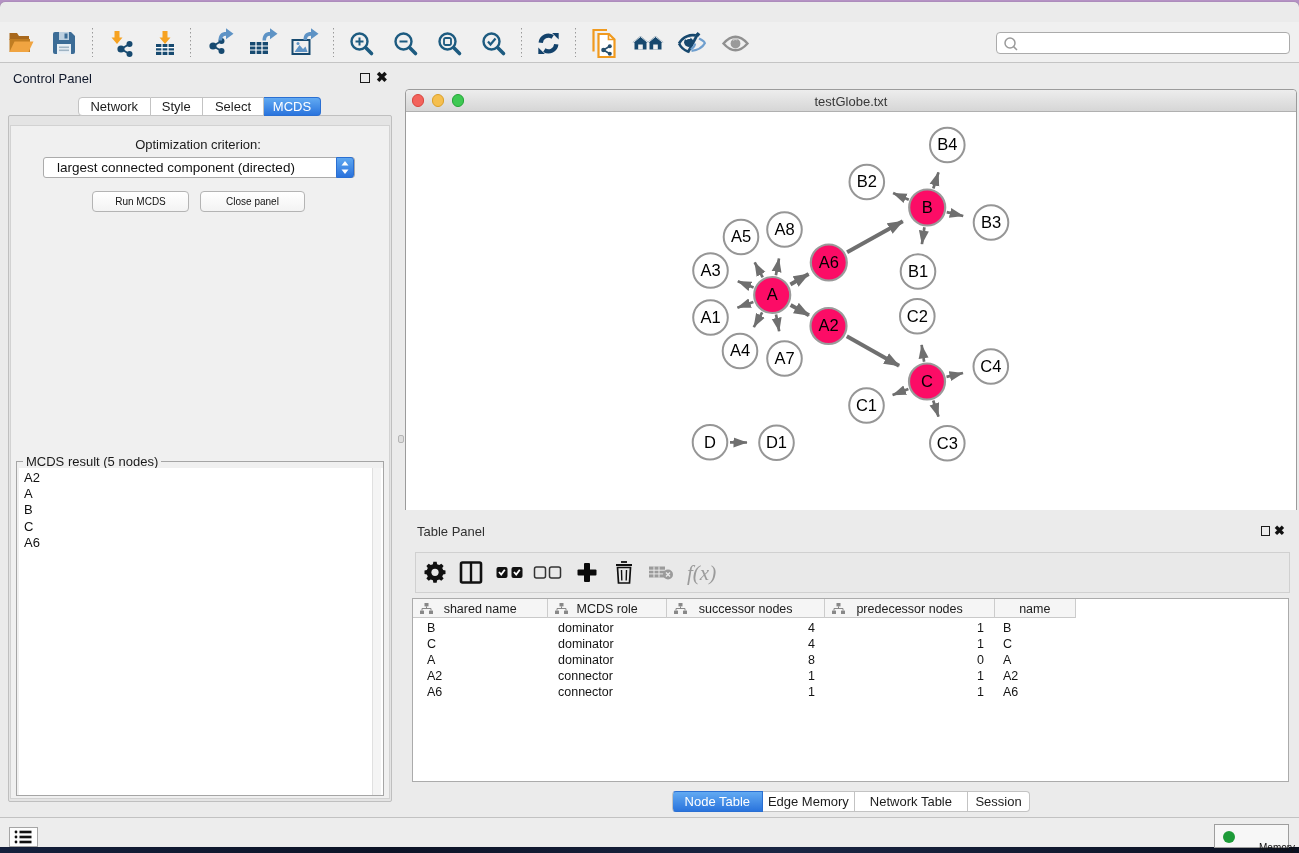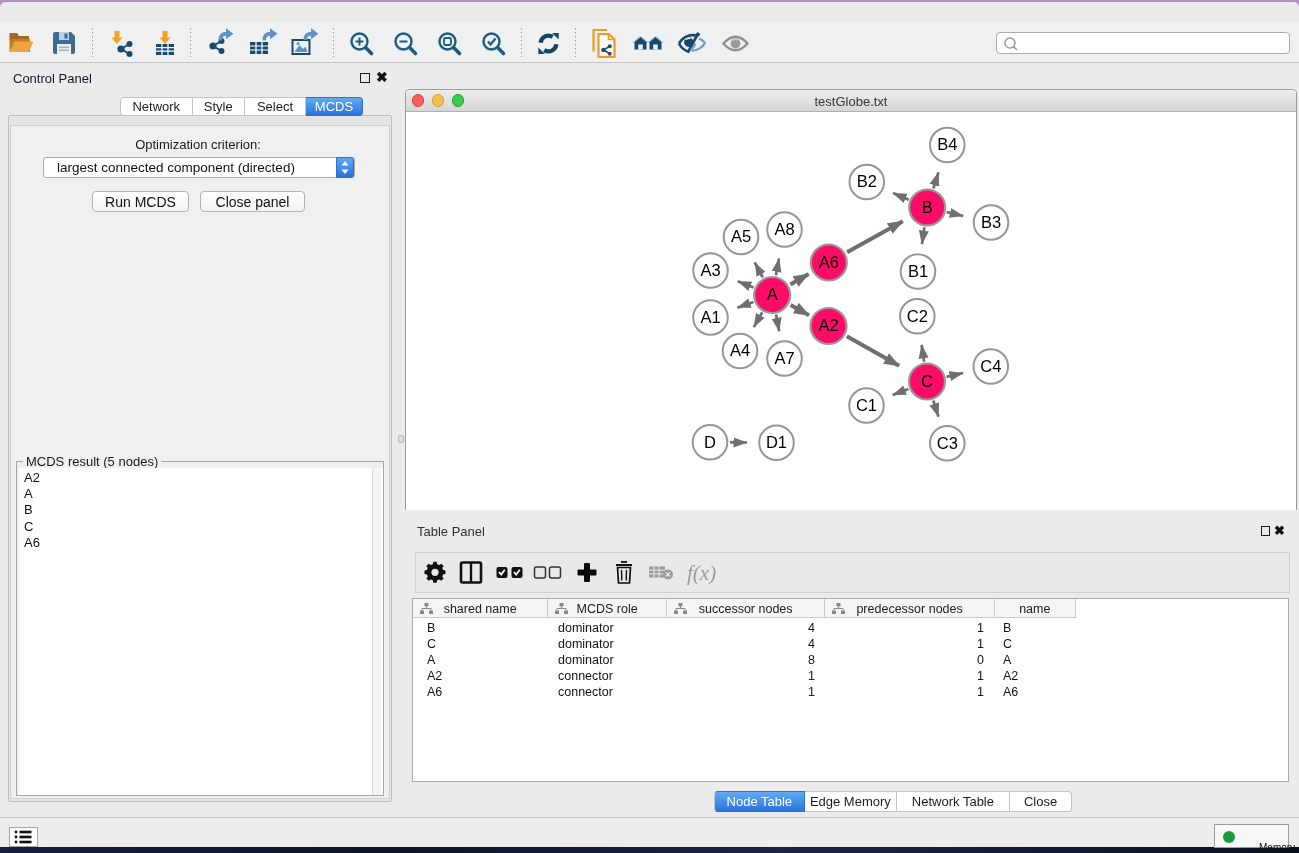--- a/index.html
+++ b/index.html
@@ -17,31 +17,31 @@
 #titlebar .t3{left:46.9px;background:#3ec953;border:0.5px solid #24a437;}
 #wintitle{left:0;top:3px;width:1299px;text-align:center;font-size:13px;color:#404040;}
 
 #toolbar{left:0;top:20px;width:1299px;height:41px;background:#f0f0f0;border-bottom:1px solid #c4c4c4;}
 #searchbox{left:996px;top:10px;width:294px;height:22px;background:#fff;border:1px solid #ababab;border-radius:4px;}
 
 #cpanel{left:0;top:61px;width:396px;height:754px;background:#ebebeb;}
 #cp-title{left:13px;top:8px;font-size:13px;color:#0f172a;}
 #cp-box{left:8px;top:52px;width:384px;height:687px;background:#e4e4e4;border:1px solid #bfbfbf;border-radius:2px;}
 #cp-inner{left:1px;top:9px;width:380px;height:674px;background:#f0f0f0;border:1px solid #d2d2d2;}
-.tabrow{height:18.5px;display:flex;font-size:13px;color:#1c1c1c;margin-left:42px;}
+.tabrow{height:18.5px;display:flex;font-size:13px;color:#1c1c1c;}
 .tab{background:#fff;border:1px solid #c3c3c3;border-left:none;display:flex;align-items:center;justify-content:center;}
 .tab:first-child{border-left:1px solid #c3c3c3;border-radius:4px 0 0 4px;}
 .tab:last-child{border-radius:0 4px 4px 0;}
 .tabsel{background:linear-gradient(#62aaf2,#2a74dd);color:#fff;border-color:#2a6fd2;}
 #cptabs{left:78px;top:34px;width:243px;}
 #opt-label{left:0;top:74px;width:396px;text-align:center;font-size:13px;color:#1a1a1a;}
 #combo{left:43px;top:94px;width:312px;height:21px;background:#fff;border:1px solid #ababab;border-radius:3px;font-size:13.5px;color:#111;}
 #combo span{position:absolute;left:13px;top:2px;}
 #combo .step{position:absolute;right:0;top:-1px;width:18px;height:21px;background:linear-gradient(#5ea7f0,#2a72dc);border-radius:0 3px 3px 0;border:1px solid #2a6fd2;}
-.btn{background:linear-gradient(#ffffff,#f3f3f3);border:1px solid #b4b4b4;border-radius:4px;font-size:14px;color:#111;display:flex;align-items:center;justify-content:center;}
+.btn{background:linear-gradient(#ffffff,#f3f3f3);border:1px solid #b4b4b4;border-radius:4px;font-size:10px;color:#111;display:flex;align-items:center;justify-content:center;}
 #btn-run{left:92px;top:128px;width:97px;height:21px;}
 #btn-close{left:200px;top:128px;width:105px;height:21px;}
 #fieldset{left:16px;top:398px;width:368px;height:335px;border:1px solid #a5a5a5;}
 #fs-legend{left:6px;top:-8px;background:#f0f0f0;padding:0 3px;font-size:13px;color:#1a1a1a;}
 #fs-list{left:2px;top:6px;width:364px;height:327px;background:#fff;font-size:13px;color:#111;line-height:16.2px;padding:2px 0 0 5px;}
 #fs-sb{right:2px;top:6px;width:9px;height:327px;background:#f4f4f4;border-left:1px solid #e0e0e0;}
 
 #netwin{left:405px;top:62px;width:892px;height:446px;background:#fff;border:1px solid #9b9b9b;border-radius:4px 4px 0 0;margin-top:25px;}
 #nw-title{left:0;top:0;width:890px;height:22px;background:linear-gradient(#ededed,#d6d6d6);border-bottom:1px solid #b0b0b0;border-radius:4px 4px 0 0;}
 #nw-title .tl{top:4.2px;}
@@ -455,21 +455,21 @@
           <div style="left:145px;">connector</div>
           <div style="left:300px;width:102px;text-align:right;">1</div>
           <div style="left:470px;width:101px;text-align:right;">1</div>
           <div style="left:590px;">A6</div>
         </div>
     </div>
     <div class="abs tabrow" id="tp-tabs" style="height:21px;">
       <div class="tab tabsel" style="width:91.5px;">Node Table</div>
       <div class="tab" style="width:91.5px;">Edge Memory</div>
       <div class="tab" style="width:113.7px;">Network Table</div>
-      <div class="tab" style="width:61.6px;">Close</div>
+      <div class="tab" style="width:61.6px;">Session</div>
     </div>
   </div>
   <div class="abs" id="statusbar">
     <div class="abs" id="sb-btn">
       <svg width="27" height="18" viewBox="0 0 27 18">
         <g fill="#111">
           <circle cx="6" cy="4" r="1.4"></circle>
             <circle cx="6" cy="9" r="1.4"></circle>
             <circle cx="6" cy="14" r="1.4"></circle>
           <rect x="9.5" y="2.7" width="12" height="2.6"></rect>

